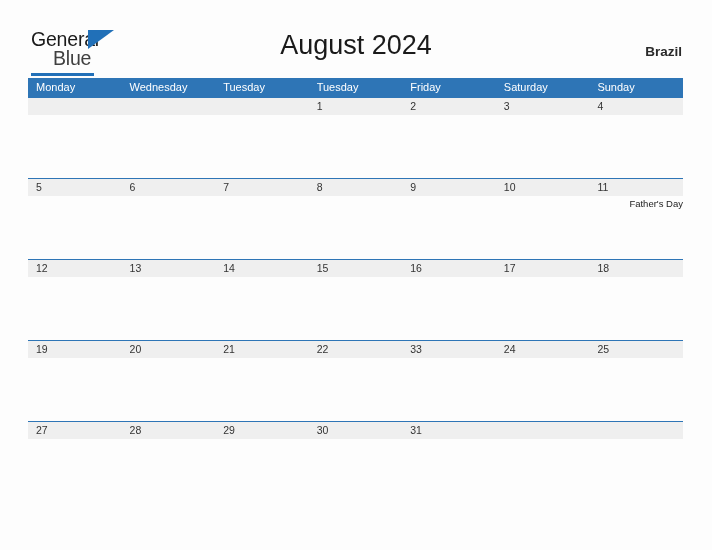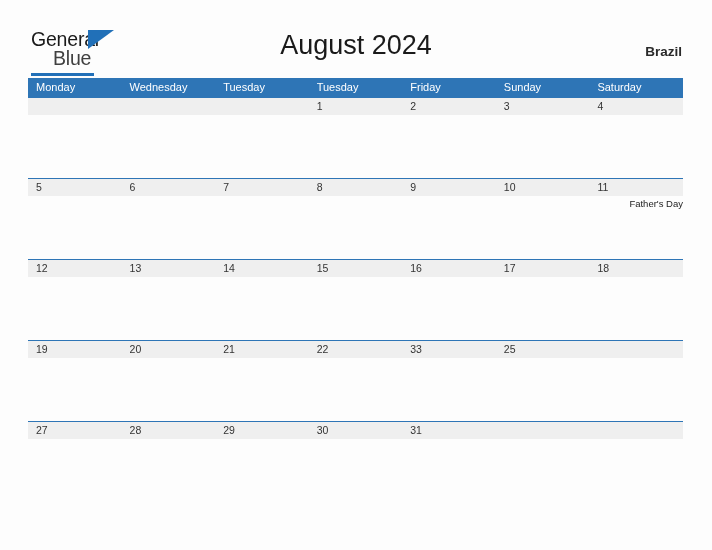--- a/index.html
+++ b/index.html
@@ -181,22 +181,22 @@
   </div>
 
   <div class="cal">
 
     <div class="weekday-head">
       <div class="wd">Monday</div>
       <div class="wd">Wednesday</div>
       <div class="wd">Tuesday</div>
       <div class="wd">Tuesday</div>
       <div class="wd">Friday</div>
+      <div class="wd">Saturday</div>
       <div class="wd">Sunday</div>
-      <div class="wd">Saturday</div>
     </div>
 
     <div class="week">
       <div class="week-dates">
         <div class="dnum"></div>
         <div class="dnum"></div>
         <div class="dnum"></div>
         <div class="dnum">1</div>
         <div class="dnum">2</div>
         <div class="dnum">3</div>
@@ -297,20 +297,21 @@
       </div>
     </div>
 
     <div class="week">
       <div class="week-dates">
         <div class="dnum">19</div>
         <div class="dnum">20</div>
         <div class="dnum">21</div>
         <div class="dnum">22</div>
         <div class="dnum">33</div>
+        <div class="dnum">24</div>
         <div class="dnum">25</div>
       </div>
       <div class="week-body">
         <div class="cell">
             <div class="evt"></div>
           </div>
         <div class="cell">
             <div class="evt"></div>
           </div>
         <div class="cell">

